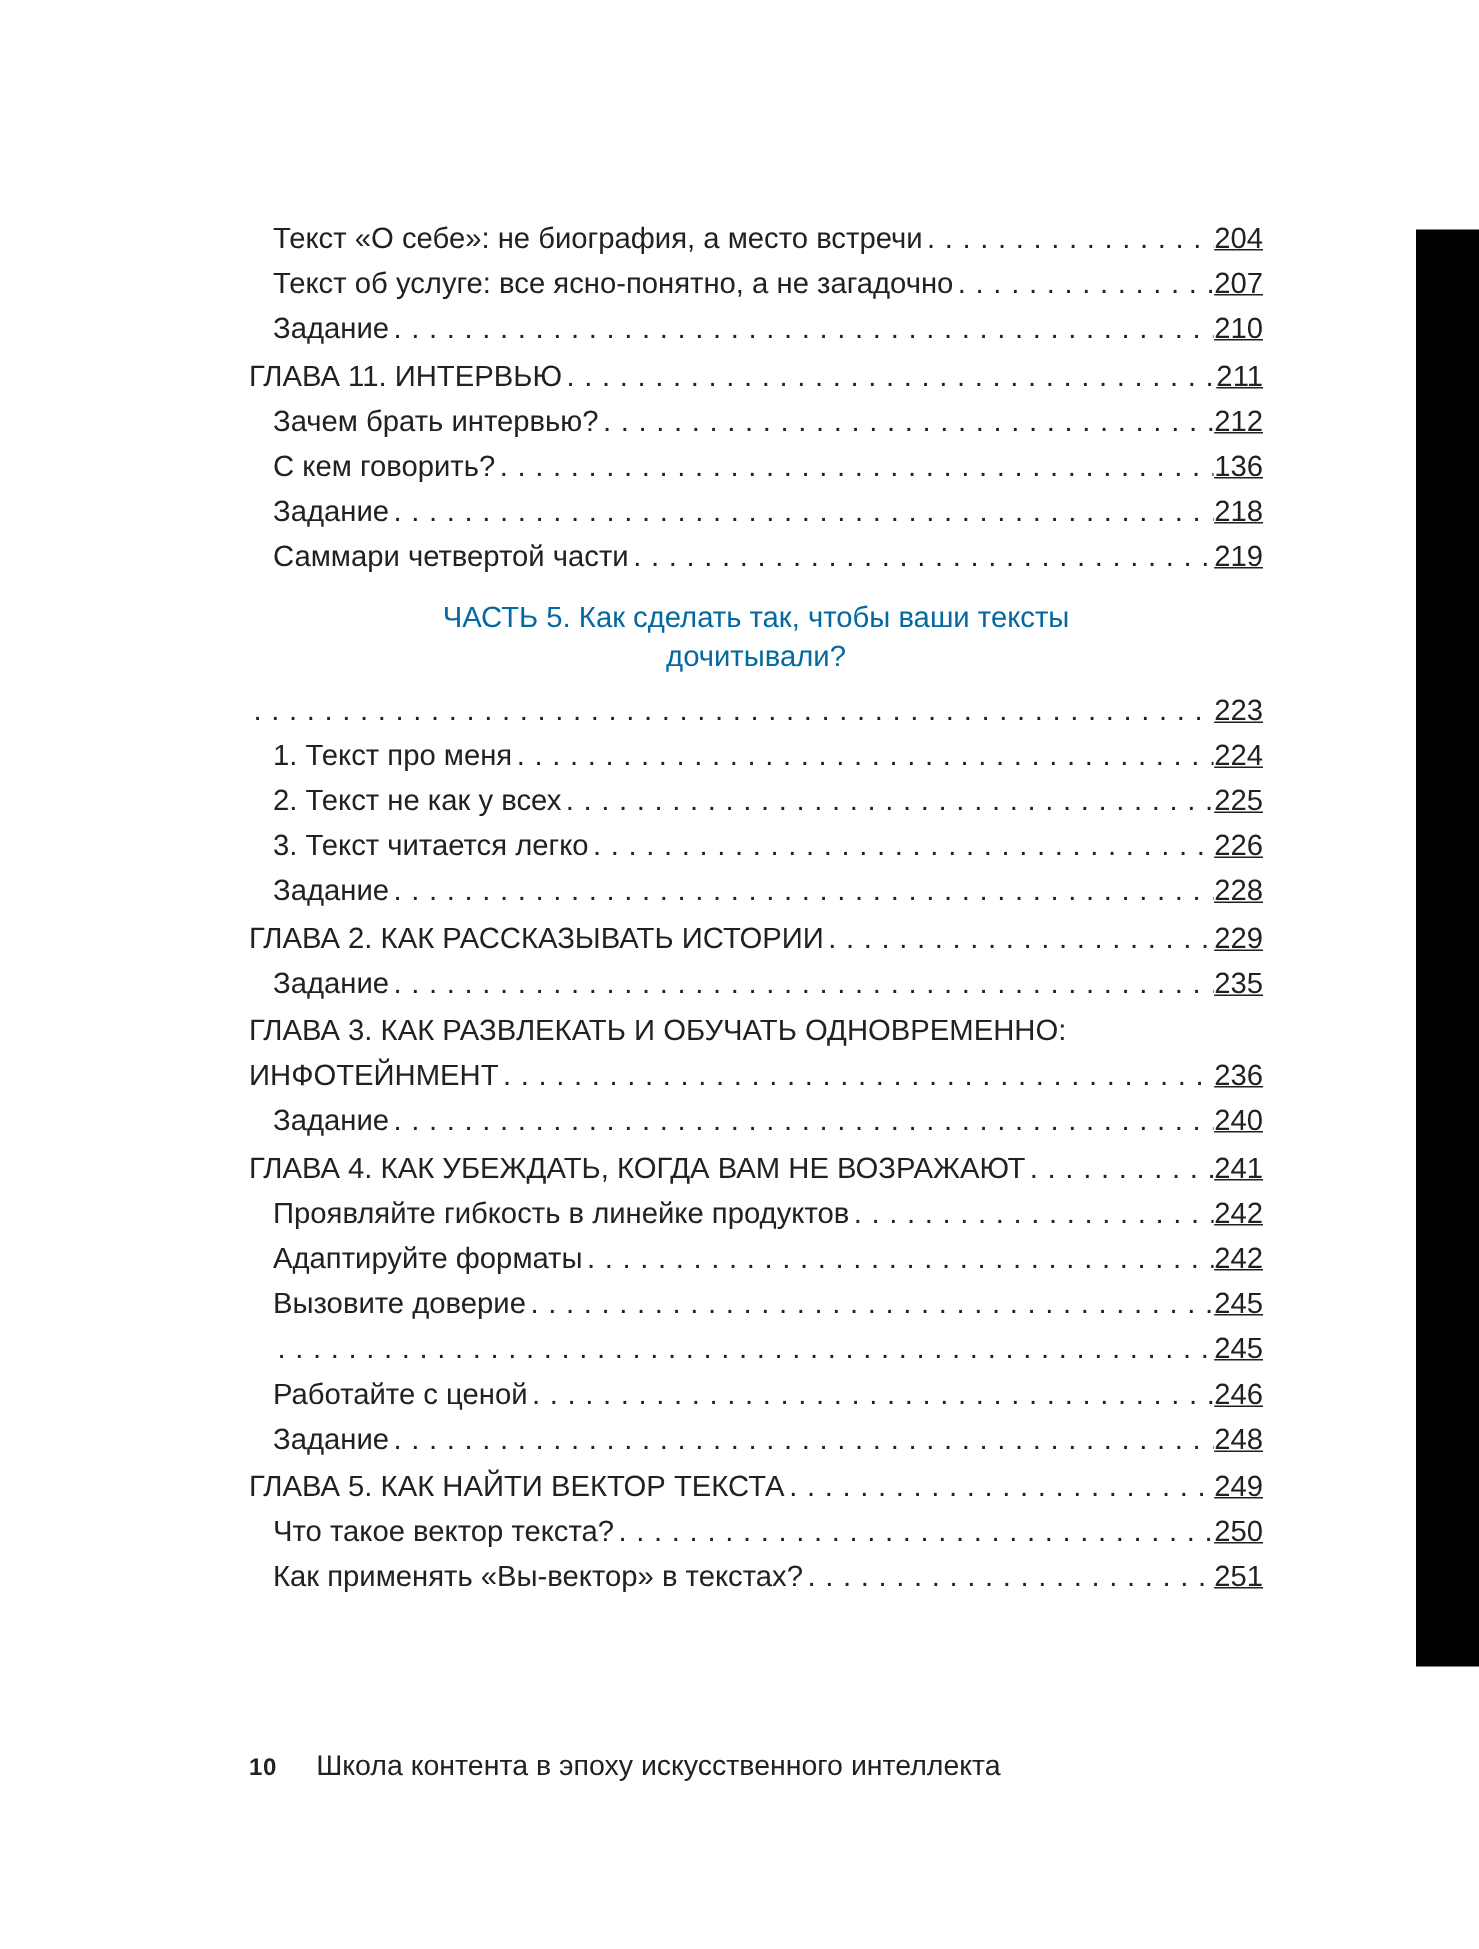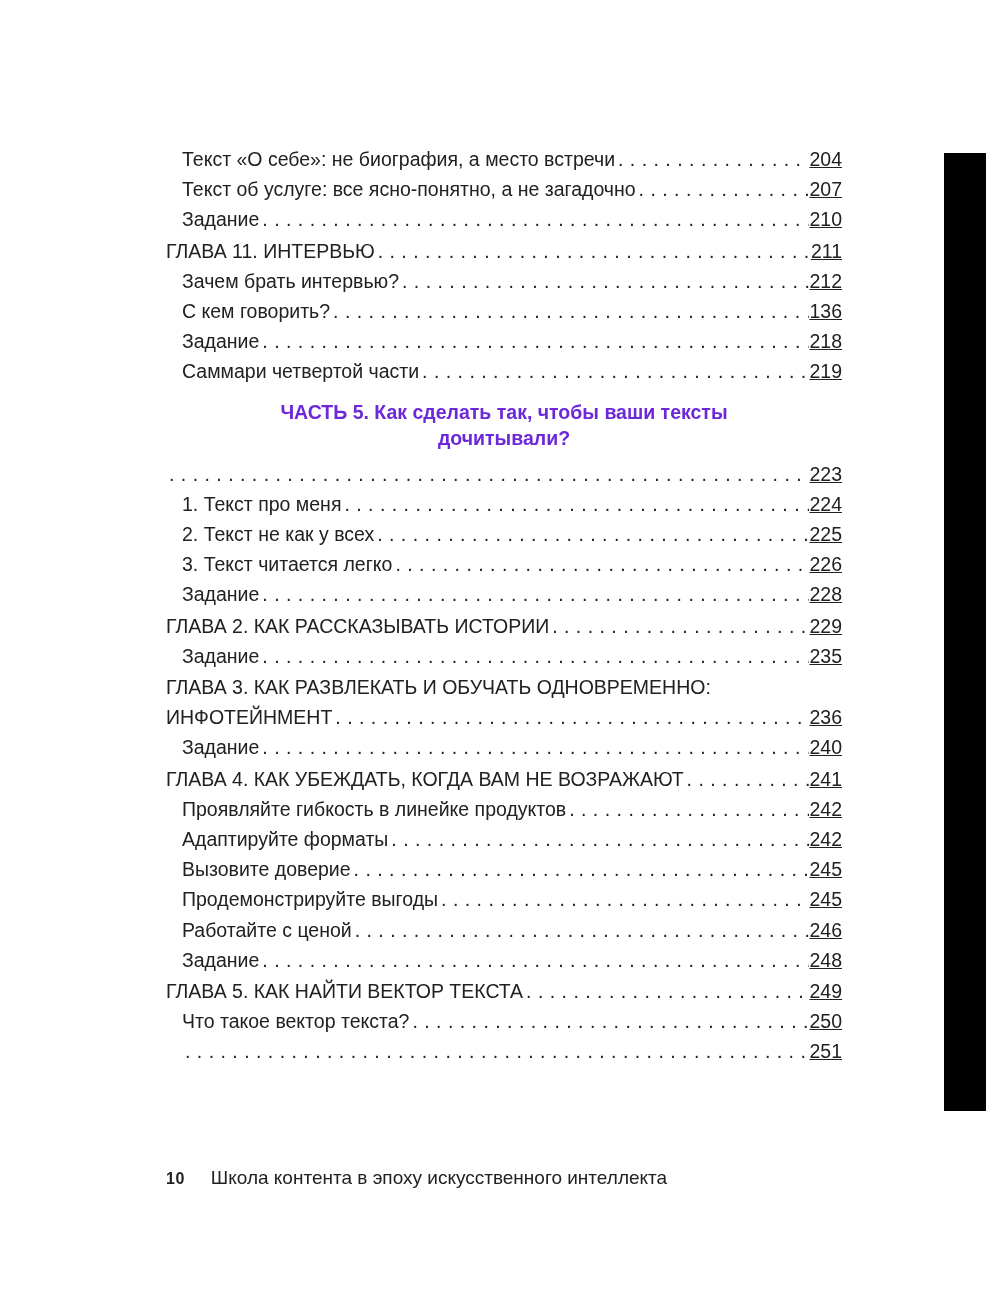--- a/index.html
+++ b/index.html
@@ -37,22 +37,22 @@
   .leader {
     flex: 1 1 auto;
     min-width: 0;
     overflow: hidden;
     white-space: nowrap;
     padding: 0 5px 0 3px;
     letter-spacing: 0.5px;
   }
   .pg { flex: 0 0 auto; text-decoration: underline; }
   .part-heading {
-    font-weight: bold;
-    color: #6d28d9;
+    font-weight: normal;
+    color: #0369a1;
     text-align: center;
     max-width: 515px;
     margin: 12px auto 7px auto;
     line-height: 26.5px;
   }
   .footer {
     position: absolute;
     left: 166px;
     top: 1167px;
     display: flex;
@@ -181,21 +181,20 @@
         <span class="lbl">Адаптируйте форматы</span>
         <span class="leader">. . . . . . . . . . . . . . . . . . . . . . . . . . . . . . . . . . . . . . . . . . . . . . . . . . . . . . . . . . . . . . . . . . . . . . . . . . . . . . . . . . . . . . . . . . . . . . . . . . . . . . . . . . . . . . . . . . . . . . . . . . . . . . . . . . . . . . . . . . . . </span>
         <span class="pg">242</span>
       </div>
       <div class="toc-row sub">
         <span class="lbl">Вызовите доверие</span>
         <span class="leader">. . . . . . . . . . . . . . . . . . . . . . . . . . . . . . . . . . . . . . . . . . . . . . . . . . . . . . . . . . . . . . . . . . . . . . . . . . . . . . . . . . . . . . . . . . . . . . . . . . . . . . . . . . . . . . . . . . . . . . . . . . . . . . . . . . . . . . . . . . . . </span>
         <span class="pg">245</span>
       </div>
       <div class="toc-row sub">
-        <span class="lbl">Продемонстрируйте выгоды</span>
         <span class="leader">. . . . . . . . . . . . . . . . . . . . . . . . . . . . . . . . . . . . . . . . . . . . . . . . . . . . . . . . . . . . . . . . . . . . . . . . . . . . . . . . . . . . . . . . . . . . . . . . . . . . . . . . . . . . . . . . . . . . . . . . . . . . . . . . . . . . . . . . . . . . </span>
         <span class="pg">245</span>
       </div>
       <div class="toc-row sub">
         <span class="lbl">Работайте с ценой</span>
         <span class="leader">. . . . . . . . . . . . . . . . . . . . . . . . . . . . . . . . . . . . . . . . . . . . . . . . . . . . . . . . . . . . . . . . . . . . . . . . . . . . . . . . . . . . . . . . . . . . . . . . . . . . . . . . . . . . . . . . . . . . . . . . . . . . . . . . . . . . . . . . . . . . </span>
         <span class="pg">246</span>
       </div>
       <div class="toc-row sub">
         <span class="lbl">Задание</span>
@@ -206,20 +205,21 @@
         <span class="lbl">ГЛАВА 5. КАК НАЙТИ ВЕКТОР ТЕКСТА</span>
         <span class="leader">. . . . . . . . . . . . . . . . . . . . . . . . . . . . . . . . . . . . . . . . . . . . . . . . . . . . . . . . . . . . . . . . . . . . . . . . . . . . . . . . . . . . . . . . . . . . . . . . . . . . . . . . . . . . . . . . . . . . . . . . . . . . . . . . . . . . . . . . . . . . </span>
         <span class="pg">249</span>
       </div>
       <div class="toc-row sub">
         <span class="lbl">Что такое вектор текста?</span>
         <span class="leader">. . . . . . . . . . . . . . . . . . . . . . . . . . . . . . . . . . . . . . . . . . . . . . . . . . . . . . . . . . . . . . . . . . . . . . . . . . . . . . . . . . . . . . . . . . . . . . . . . . . . . . . . . . . . . . . . . . . . . . . . . . . . . . . . . . . . . . . . . . . . </span>
         <span class="pg">250</span>
       </div>
       <div class="toc-row sub">
+        <span class="lbl">Как применять «Вы-вектор» в текстах?</span>
         <span class="leader">. . . . . . . . . . . . . . . . . . . . . . . . . . . . . . . . . . . . . . . . . . . . . . . . . . . . . . . . . . . . . . . . . . . . . . . . . . . . . . . . . . . . . . . . . . . . . . . . . . . . . . . . . . . . . . . . . . . . . . . . . . . . . . . . . . . . . . . . . . . . </span>
         <span class="pg">251</span>
       </div>
     </div>
 
   <div class="footer">
     <span class="pagenum">10</span>
     <span class="booktitle">Школа контента в эпоху искусственного интеллекта</span>
   </div>
 

